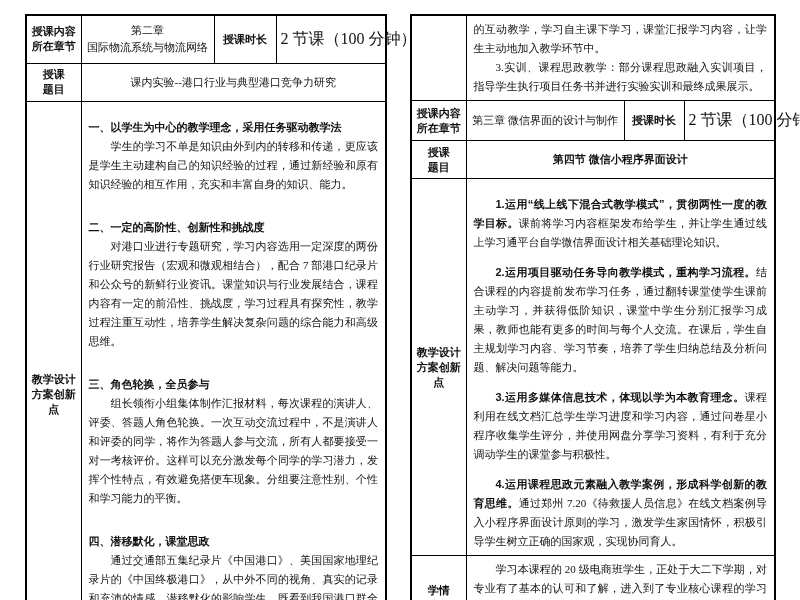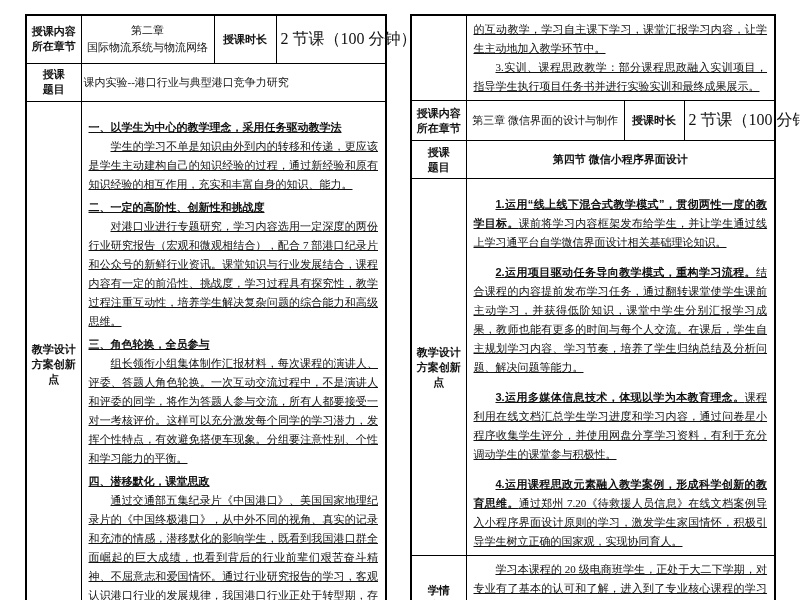--- a/index.html
+++ b/index.html
@@ -27,32 +27,32 @@
   .page-table { border: 2px solid #000000; }
   td.label {
     font-family: "Liberation Sans", "DejaVu Sans", sans-serif;
     font-weight: bold;
     font-size: 11px;
     line-height: 15px;
     text-align: center;
     white-space: pre-line;
     padding: 2px 2px;
   }
-  td.content { vertical-align: top; padding: 4px 7px; text-decoration: underline; }
+  td.content { vertical-align: top; padding: 4px 7px; }
   .content p {
     margin: 0;
     font-size: 11px;
     line-height: 19px;
     text-align: justify;
   }
   .content p.indent { text-indent: 2em; }
   .content p.h {
     font-family: "Liberation Sans", "DejaVu Sans", sans-serif;
     font-weight: bold;
-    margin-top: 4px;
+    margin-top: 24px;
   }
   .content p.h:first-child { margin-top: 12px; }
   .content p.num { margin-top: 11px; }
   .content p.num:first-child { margin-top: 12px; }
   span.b {
     font-family: "Liberation Sans", "DejaVu Sans", sans-serif;
     font-weight: bold;
   }
   td.center-cell {
     text-align: center;
@@ -62,20 +62,21 @@
   }
   td.topic-strong {
     text-align: center;
     font-family: "Liberation Sans", "DejaVu Sans", sans-serif;
     font-weight: bold;
     font-size: 11px;
   }
   td.plain {
     font-size: 11px;
     line-height: 17px;
+    text-align: center;
   }
   td.duration {
     font-size: 16px;
     white-space: nowrap;
     padding: 2px 4px;
   }
 </style>
 </head>
 <body>
 

